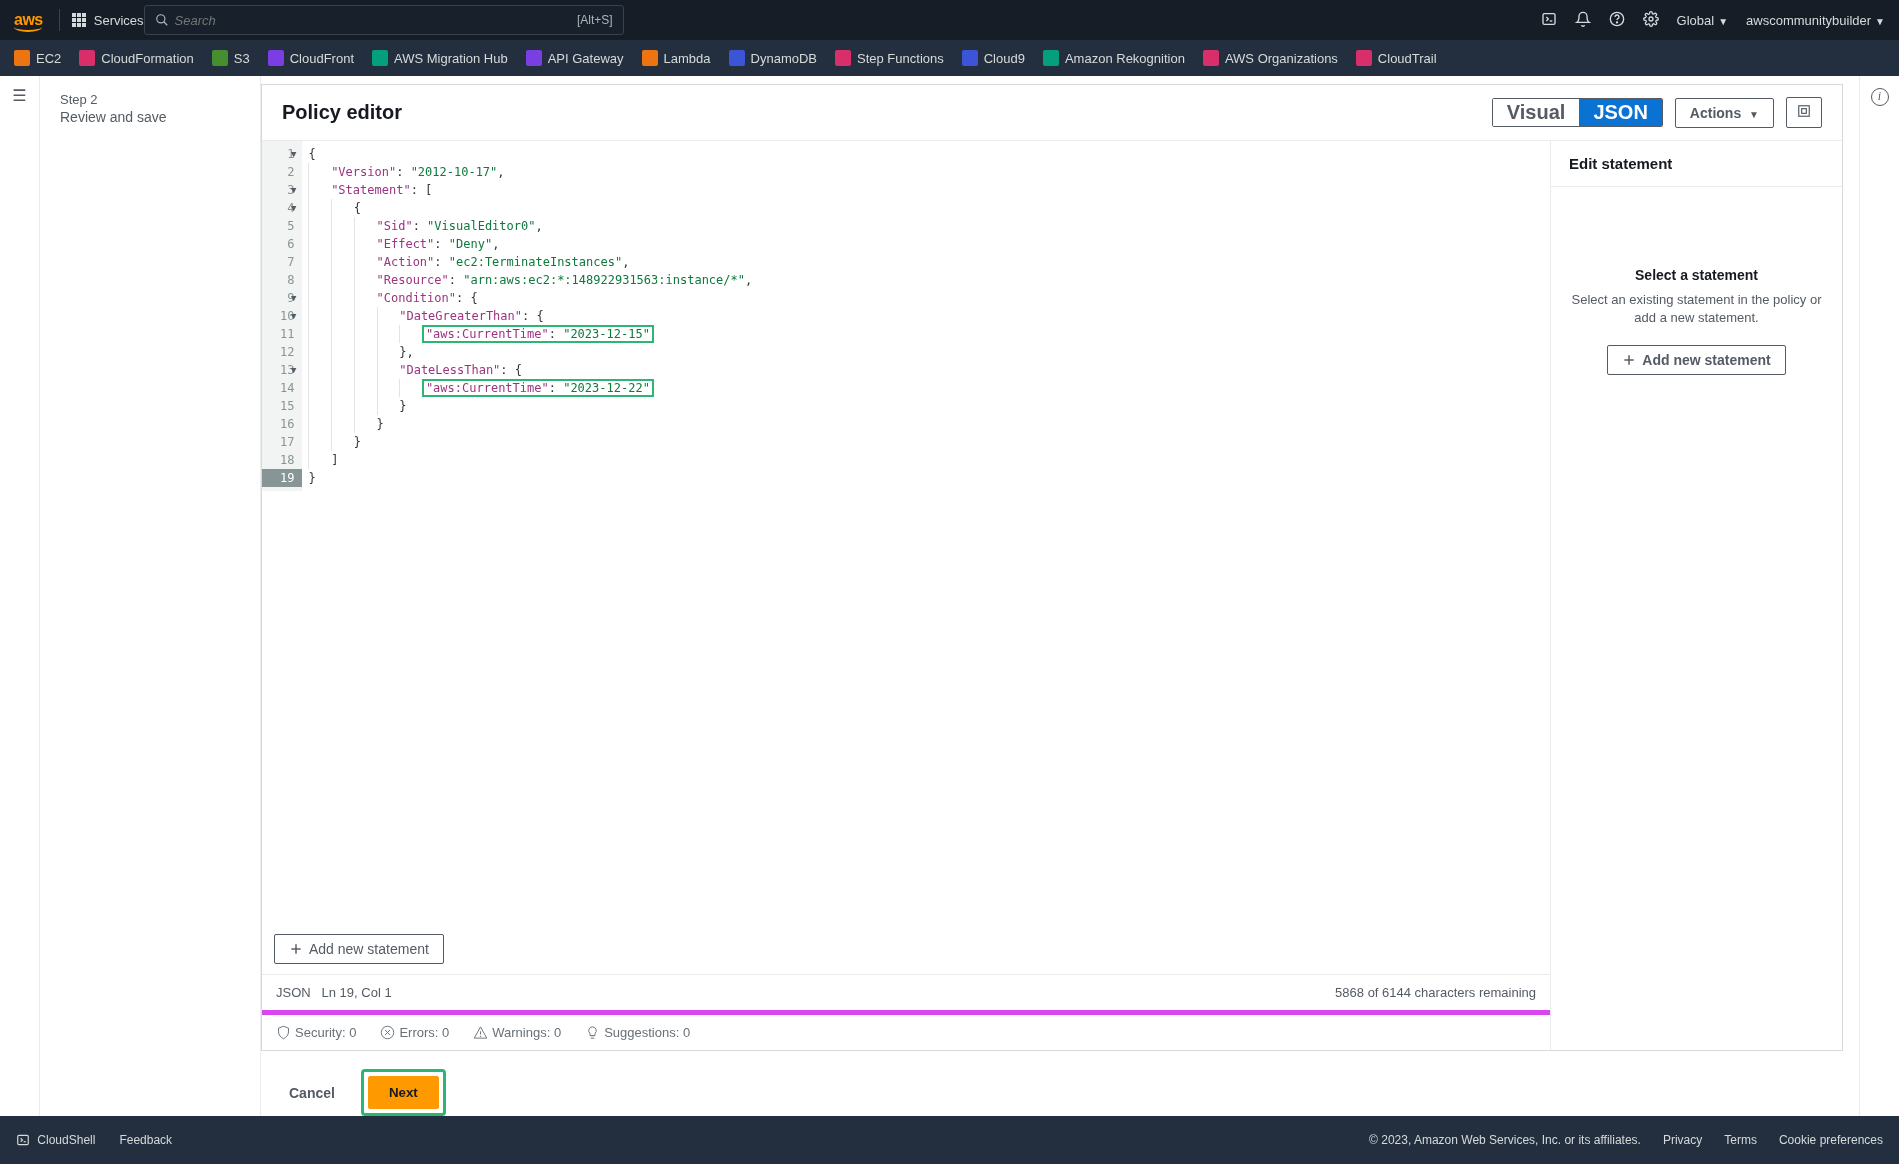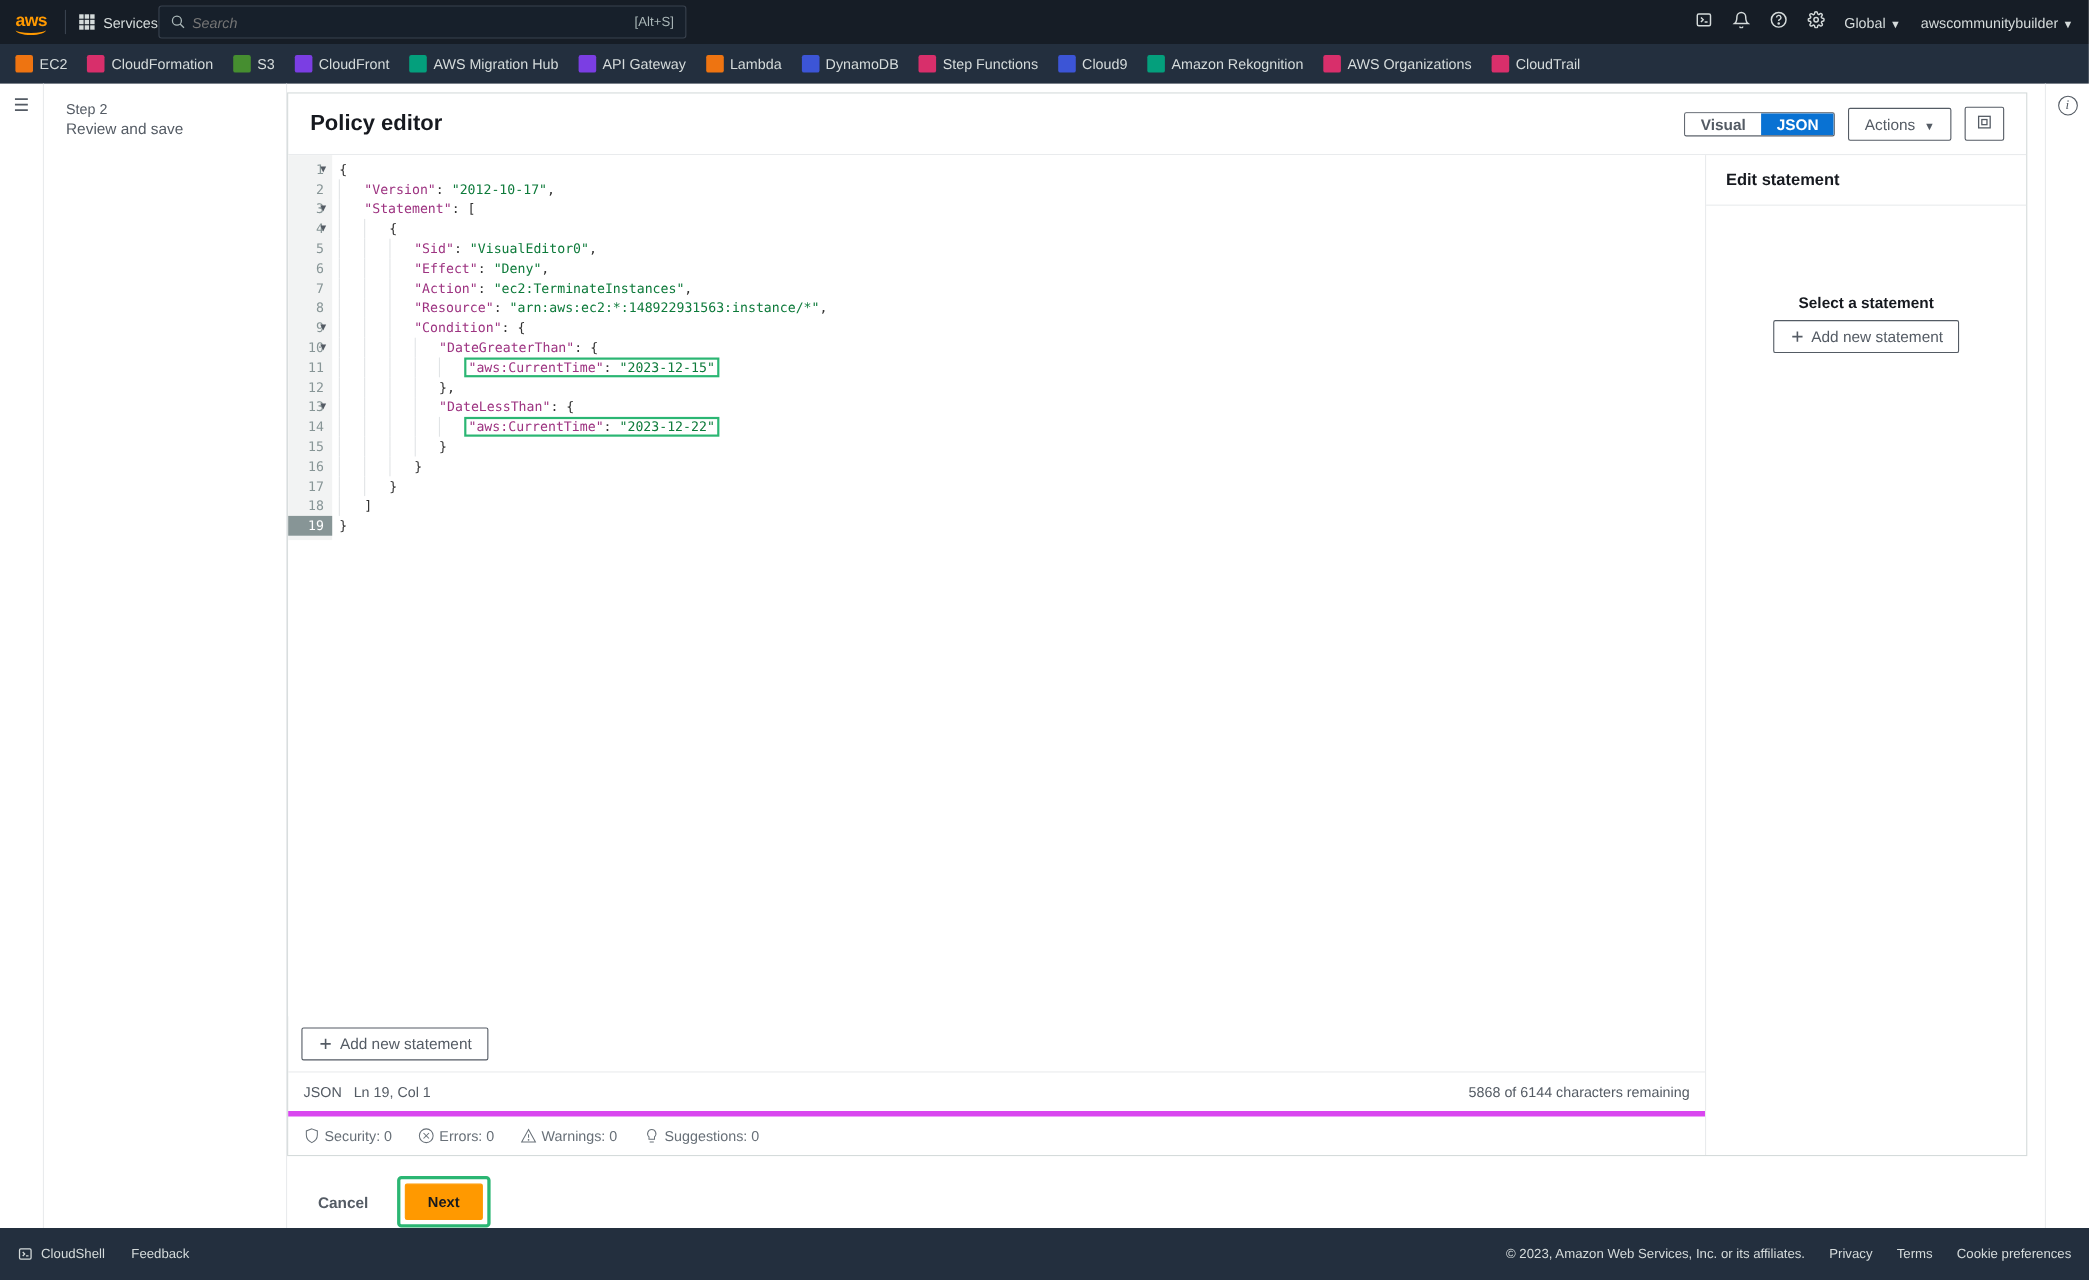--- a/index.html
+++ b/index.html
@@ -38,23 +38,23 @@
   .stepcol { width: 220px; padding: 16px 20px; }
   .step-label { font-size: 13px; color: #545b64; }
   .step-title { font-size: 14px; color: #545b64; margin-top: 2px; }
 
   .maincol { flex: 1; display: flex; flex-direction: column; padding: 0 16px 0 0; border-left: 1px solid #e9ebed; }
   .panel { border: 1px solid #d5dbdb; margin-top: 8px; border-radius: 0; display:flex; flex-direction:column; flex:1; min-height:0; }
   .panel-head { display: flex; align-items: center; padding: 12px 20px; border-bottom: 1px solid #e9ebed; }
   .panel-title { font-size: 20px; font-weight: 700; }
   .head-right { margin-left: auto; display: flex; align-items: center; gap: 12px; }
   .seg { display: flex; border: 1px solid #545b64; border-radius: 2px; overflow: hidden; }
-  .seg button { background: #fff; border: none; padding: 2px 14px; font-size: 14px; cursor: pointer; font-weight:700; color:#545b64; }
+  .seg button { background: #fff; border: none; padding: 2px 14px; font-size: 20px; cursor: pointer; font-weight:700; color:#545b64; }
   .seg button.active { background: #0972d3; color: #fff; }
-  .btn { border: 1px solid #545b64; background: #fff; padding: 6px 14px; font-size: 14px; border-radius: 2px; cursor: pointer; font-weight:400; color:#545b64;}
+  .btn { border: 1px solid #545b64; background: #fff; padding: 6px 14px; font-size: 14px; border-radius: 2px; cursor: pointer; font-weight:700; color:#545b64;}
   .btn.icon-only { padding: 6px 10px; }
 
   .editor-wrap { display: flex; flex:1; min-height:0; }
   .code-area { flex: 1; display:flex; flex-direction:column; }
   .code-scroll { display:flex; font-family: Menlo, Consolas, monospace; font-size: 12px; background:#fff; }
   .gutter { background: #f2f3f3; color: #879596; text-align: right; padding: 4px 8px 4px 18px; user-select:none; position:relative; }
   .gutter .ln { height: 18px; line-height:18px; position:relative; }
   .gutter .ln.curr { background:#879596; color:#fff; margin-left:-18px; padding-left:18px; margin-right:-8px; padding-right:8px;}
   .fold { position:absolute; right:-2px; font-size:9px; color:#545b64; }
   .codelines { padding: 4px 0 4px 6px; flex:1; }
@@ -300,20 +300,21 @@
             <span><svg viewBox="0 0 24 24">
                   <path d="M9 21h6M10 17h4M12 3a6 6 0 0 0-4 10.5V17h8v-3.5A6 6 0 0 0 12 3z"></path>
                 </svg><span>Suggestions: 0</span></span>
           </div>
         </div>
 
         <div class="side-edit">
           <h3>Edit statement</h3>
           <div class="side-body">
             <div class="sel-title">Select a statement</div>
+            <div class="sel-desc">Select an existing statement in the policy or add a new statement.</div>
             <button class="btn" style="display:inline-flex;align-items:center;gap:6px;">
               <svg width="14" height="14" viewBox="0 0 24 24" stroke="#545b64" stroke-width="2.5" fill="none">
                   <line x1="12" y1="4" x2="12" y2="20"></line>
                   <line x1="4" y1="12" x2="20" y2="12"></line>
                 </svg>
               <span>Add new statement</span>
             </button>
           </div>
         </div>
       </div>

